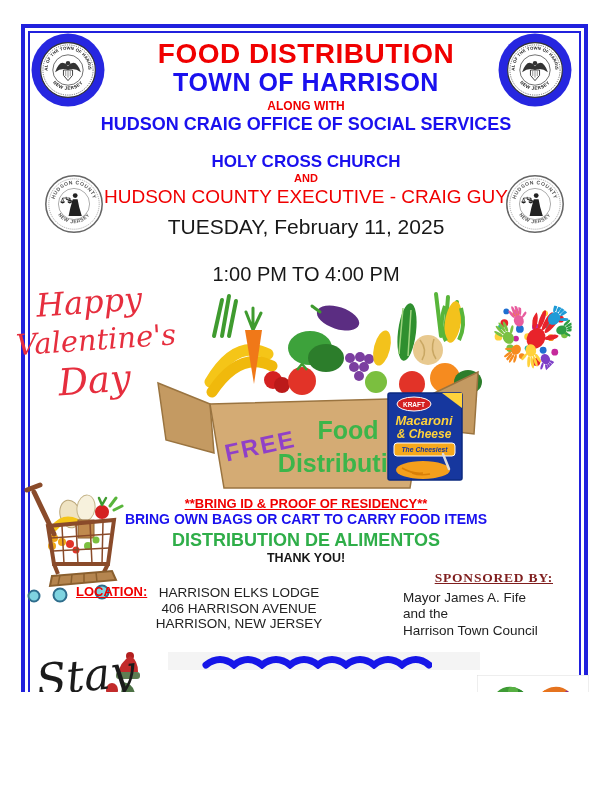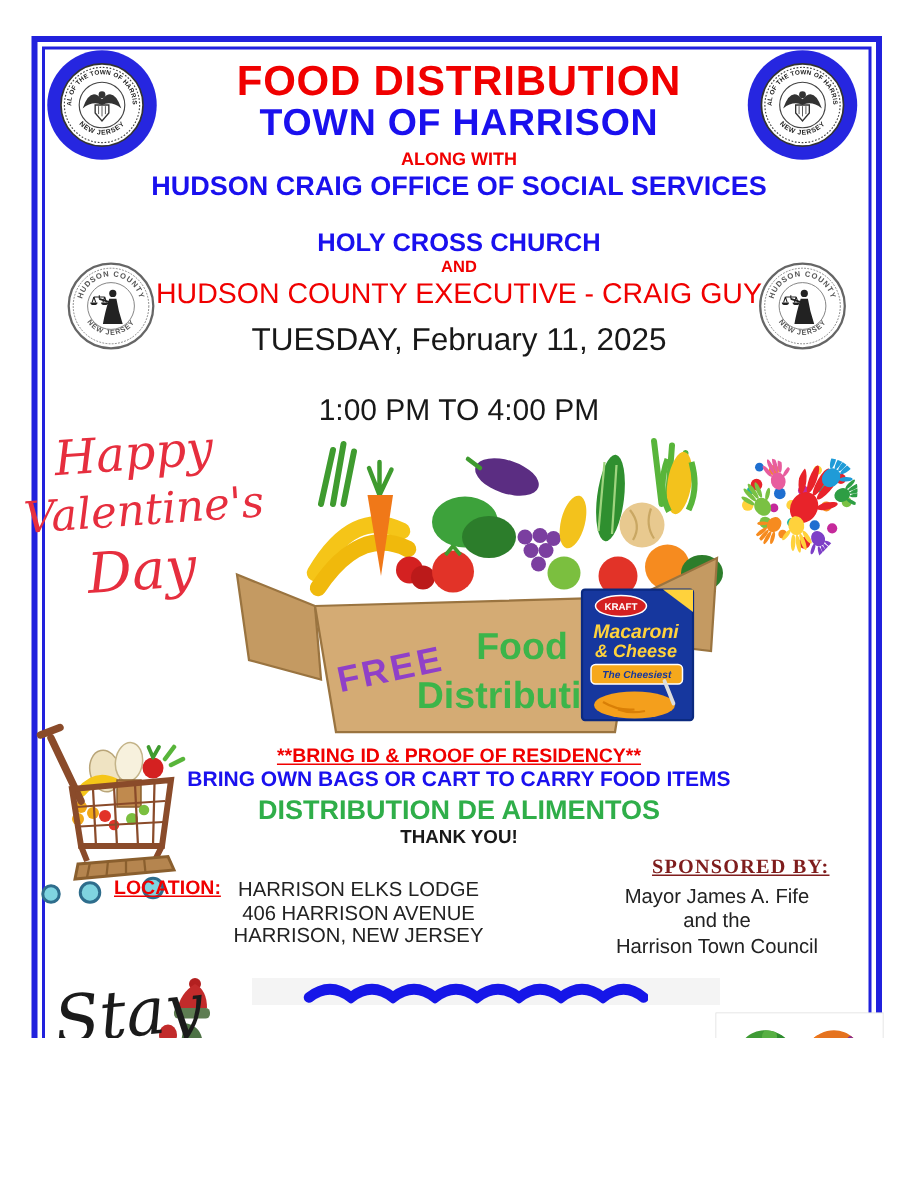--- a/index.html
+++ b/index.html
@@ -34,21 +34,21 @@
   .bring-id   { top:496px; font-size:13px; font-weight:bold; color:#f00000; text-decoration:underline; }
   .bring-bags { top:511px; font-size:14px; font-weight:bold; color:#1a10ee; }
   .spanish    { top:530px; font-size:18px; font-weight:bold; color:#2fae49; }
   .thankyou   { top:551px; font-size:12.5px; font-weight:bold; color:#181818; }
 
   
   .loc-label { left:76px; top:584px; font-size:13px; font-weight:bold; color:#f00000; text-decoration:underline; }
   .addr { left:145px; top:585px; width:188px; text-align:center; font-size:13.5px; color:#222; line-height:15.5px; }
   .sponsor-label { left:403px; top:570px; width:150px; text-align:right; font-size:13.5px; font-weight:bold;
                    color:#7f1d1d; font-family:"Liberation Serif", serif; letter-spacing:.8px; text-decoration:underline; }
-  .sponsor-line { left:403px; width:150px; text-align:center; font-size:13.5px; color:#222; }
+  .sponsor-line { left:403px; width:150px; font-size:13.5px; color:#222; }
   .sp1 { top:590px; } .sp2 { top:606px; } .sp3 { top:623px; }
 
   
   .gray-band { left:168px; top:652px; width:312px; height:18px; background:#f4f4f4; }
   .slogan { top:685px; font-size:20px; font-weight:bold; color:#e60d0d; font-family:"Liberation Serif", serif;
             letter-spacing:.6px; text-decoration:underline; }
   .credit { top:730px; font-size:14.5px; font-weight:bold; color:#1a1aff; letter-spacing:-.2px; }
   .stray-dot { left:590px; top:748px; font-size:12px; color:#333; }
 </style>
 </head>

